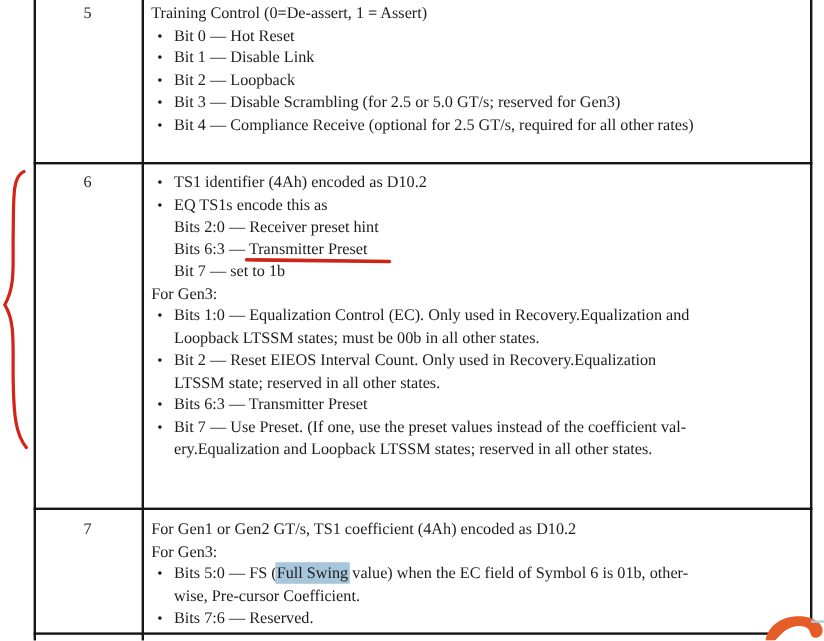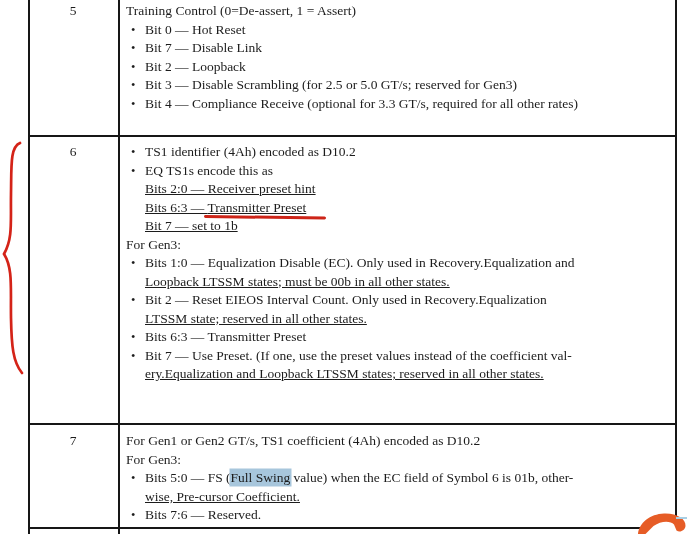--- a/index.html
+++ b/index.html
@@ -7,21 +7,21 @@
     position:relative;width:687px;height:534px;background:#ffffff;overflow:hidden;
     font-family:"Liberation Serif","DejaVu Serif",serif;color:#1c1c1c;
   }
   .vline{position:absolute;width:2px;background:var(--border,#161616);}
   .hline{position:absolute;height:2px;background:var(--border,#161616);}
   .sym{position:absolute;left:28px;width:90px;text-align:center;font-size:13.5px;line-height:18.5px;}
   .cell{position:absolute;left:126px;width:552px;font-size:13.5px;line-height:18.5px;white-space:nowrap;}
   .line{height:18.5px;}
   .line.b{padding-left:19px;position:relative;}
   .line.b::before{content:"\2022";position:absolute;left:5px;top:0;font-size:12.5px;}
-  .line.i{padding-left:19px;text-decoration:underline;}
+  .line.i{padding-left:19px;}
   .m-u{position:relative;}
   .m-u::after{
     content:"";position:absolute;left:-3px;right:-20px;bottom:-3.5px;height:2.6px;
     background:var(--ann-red,#cd2418);border-radius:2px;
     transform:rotate(0.7deg);transform-origin:left bottom;
   }
   .m-h{background:var(--ann-hl,#a7c6dc);box-shadow:0 0 0 1.5px var(--ann-hl,#a7c6dc);}
   .brace-svg{position:absolute;left:1px;top:140px;}
   .logo-svg{position:absolute;left:637px;top:511px;}
   .edge-line{position:absolute;left:676px;top:517px;width:11px;height:2px;background:var(--ann-edge,#a8cfe4);}
@@ -38,33 +38,33 @@
   <div class="hline" style="left:28px;top:423px;width:649px;"></div>
   <div class="hline" style="left:28px;top:527px;width:620px;"></div>
 
   <div class="sym" style="top:2px;">5</div>
   <div class="sym" style="top:143px;">6</div>
   <div class="sym" style="top:432px;">7</div>
 
   <div class="cell" style="top:2px;">
       <div class="line p"><span>Training Control (0=De-assert, 1 = Assert)</span></div>
       <div class="line b"><span>Bit 0 — Hot Reset</span></div>
-      <div class="line b"><span>Bit 7 — Disable Link</span></div>
+      <div class="line b"><span>Bit 1 — Disable Link</span></div>
       <div class="line b"><span>Bit 2 — Loopback</span></div>
       <div class="line b"><span>Bit 3 — Disable Scrambling (for 2.5 or 5.0 GT/s; reserved for Gen3)</span></div>
-      <div class="line b"><span>Bit 4 — Compliance Receive (optional for 3.3 GT/s, required for all other rates)</span></div>
+      <div class="line b"><span>Bit 4 — Compliance Receive (optional for 2.5 GT/s, required for all other rates)</span></div>
     </div>
   <div class="cell" style="top:143px;">
       <div class="line b"><span>TS1 identifier (4Ah) encoded as D10.2</span></div>
       <div class="line b"><span>EQ TS1s encode this as</span></div>
       <div class="line i"><span>Bits 2:0 — Receiver preset hint</span></div>
       <div class="line i"><span>Bits 6:3 — </span><span class="m-u">Transmitter Preset</span></div>
       <div class="line i"><span>Bit 7 — set to 1b</span></div>
       <div class="line p"><span>For Gen3:</span></div>
-      <div class="line b"><span>Bits 1:0 — Equalization Disable (EC). Only used in Recovery.Equalization and</span></div>
+      <div class="line b"><span>Bits 1:0 — Equalization Control (EC). Only used in Recovery.Equalization and</span></div>
       <div class="line i"><span>Loopback LTSSM states; must be 00b in all other states.</span></div>
       <div class="line b"><span>Bit 2 — Reset EIEOS Interval Count. Only used in Recovery.Equalization</span></div>
       <div class="line i"><span>LTSSM state; reserved in all other states.</span></div>
       <div class="line b"><span>Bits 6:3 — Transmitter Preset</span></div>
       <div class="line b"><span>Bit 7 — Use Preset. (If one, use the preset values instead of the coefficient val-</span></div>
       <div class="line i"><span>ery.Equalization and Loopback LTSSM states; reserved in all other states.</span></div>
     </div>
   <div class="cell" style="top:432px;">
       <div class="line p"><span>For Gen1 or Gen2 GT/s, TS1 coefficient (4Ah) encoded as D10.2</span></div>
       <div class="line p"><span>For Gen3:</span></div>

